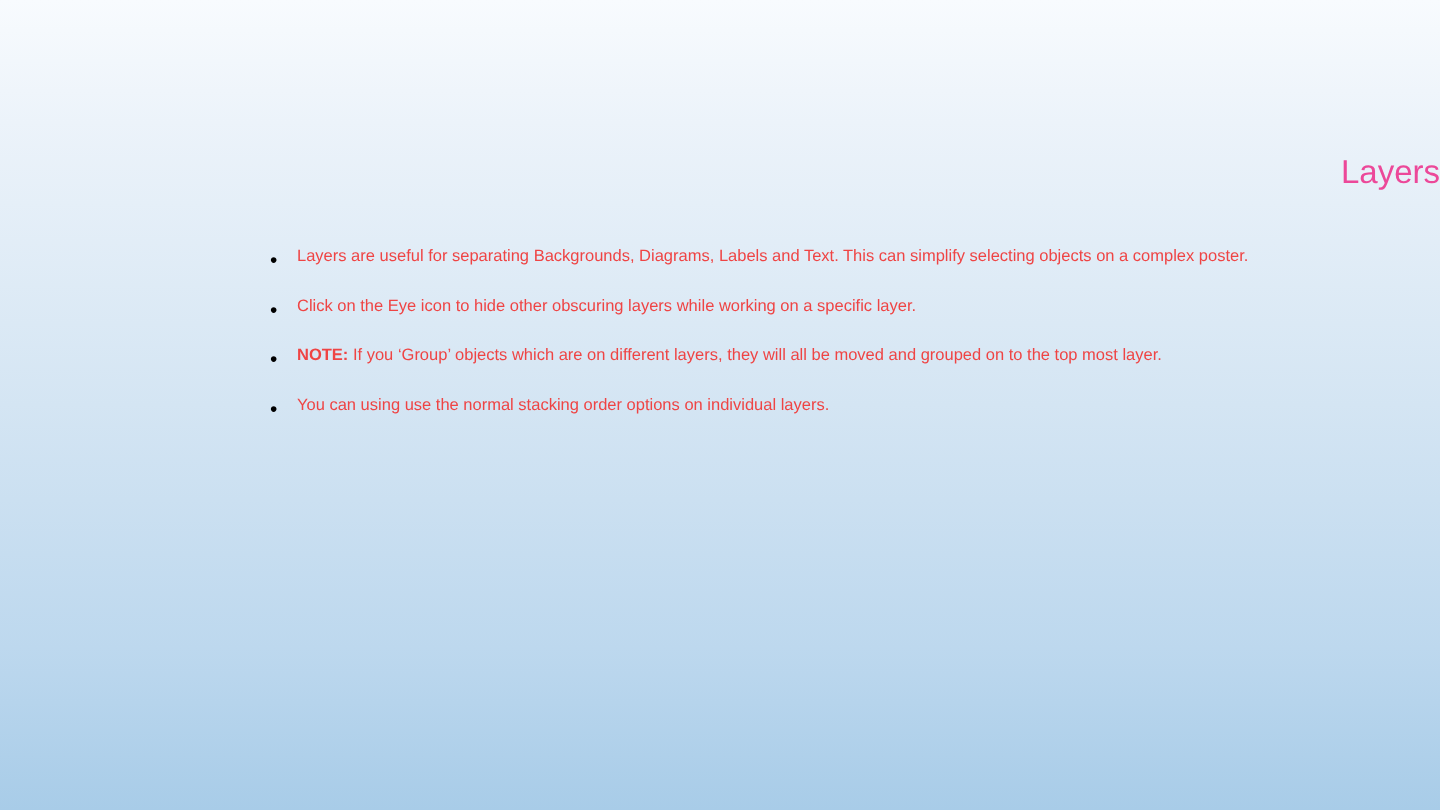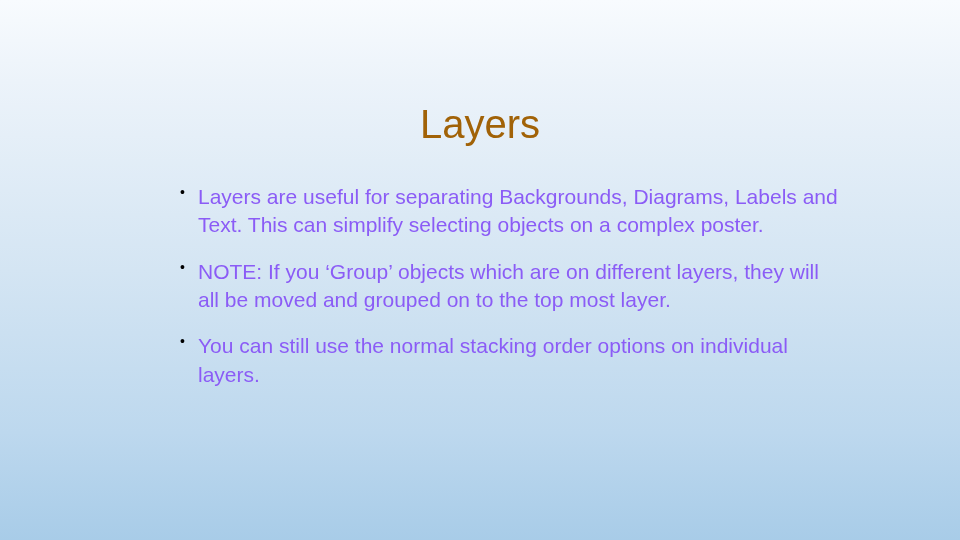--- a/index.html
+++ b/index.html
@@ -8,60 +8,61 @@
     background: linear-gradient(to bottom, #f8fbfe 0%, #ecf3fa 15%, #d4e5f3 50%, #bdd8ee 80%, #a8cce8 100%);
     font-family: Arial, Helvetica, sans-serif;
     color: #000;
   }
   .slide {
     width: 100%;
     height: 100%;
     padding: 0;
   }
   .title {
-    text-align: center;
-    font-size: 40px;
+    text-align: right;
+    font-size: 22px;
     font-weight: 400;
     padding-top: 102px;
     padding-bottom: 36px;
-    color: #a16207;
+    color: #ec4899;
   }
   .subtitle {
     font-size: 16px;
     font-weight: 400;
     margin-left: 140px;
     margin-bottom: 22px;
     color: #000;
   }
   .bullets {
     list-style: none;
     margin-left: 180px;
     margin-right: 120px;
   }
   .bullets li {
     position: relative;
-    font-size: 21px;
+    font-size: 11px;
     line-height: 1.35;
     margin-bottom: 18px;
     padding-left: 18px;
-    color: #8b5cf6;
+    color: #ef4444;
   }
   .bullets li::before {
     content: "•";
     position: absolute;
     left: 0;
     top: 0;
     font-size: 14px;
     color: #000;
   }
-  .note-prefix { font-weight: 400; margin-top: 48px; }
+  .note-prefix { font-weight: 700; margin-top: 48px; }
 </style>
 </head>
 <body>
 
 <div class="slide">
   <h1 class="title">Layers</h1>
   <ul class="bullets">
     <li>Layers are useful for separating Backgrounds, Diagrams, Labels and Text. This can simplify selecting objects on a complex poster.</li>
+    <li>Click on the Eye icon to hide other obscuring layers while working on a specific layer.</li>
     <li><span class="note-prefix">NOTE:</span><span> If you ‘Group’ objects which are on different layers, they will all be moved and grouped on to the top most layer.</span></li>
-    <li>You can still use the normal stacking order options on individual layers.</li>
+    <li>You can using use the normal stacking order options on individual layers.</li>
   </ul>
 </div>
 
 </body></html>

